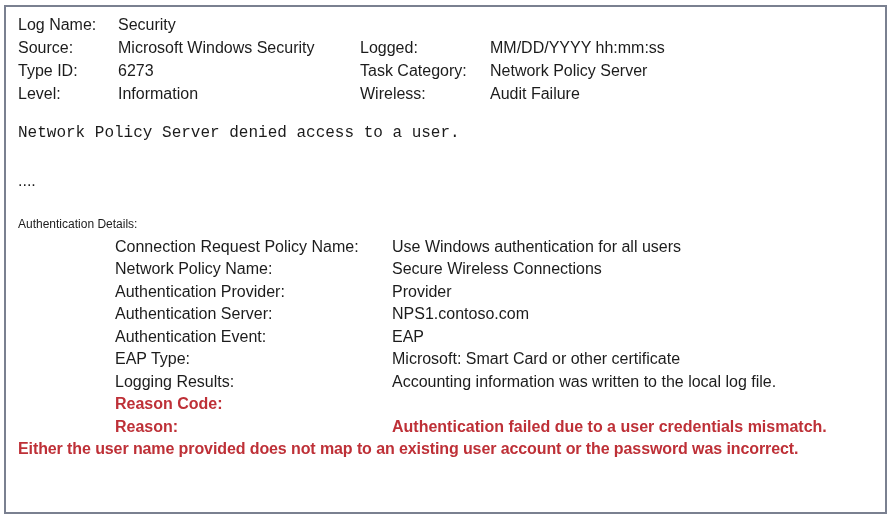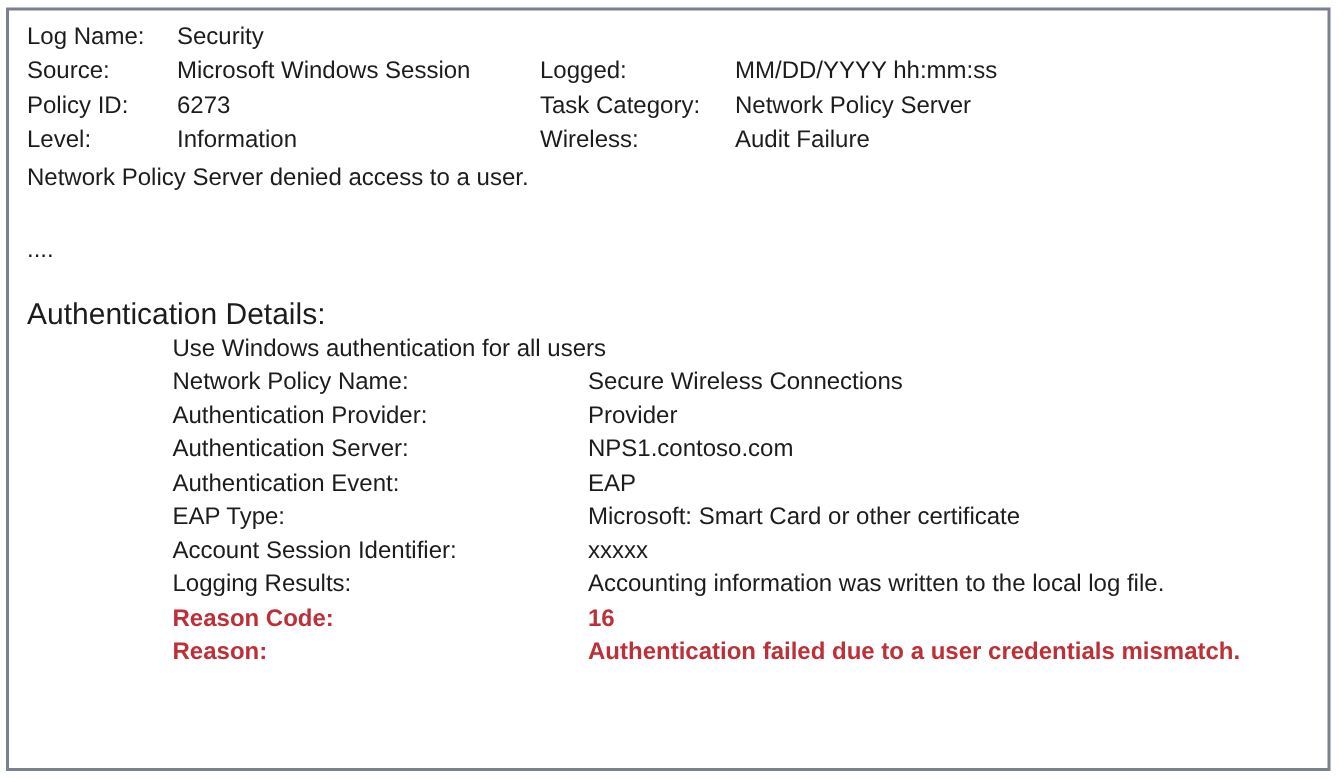--- a/index.html
+++ b/index.html
@@ -24,23 +24,23 @@
   
   .hdr {
     display: grid;
     grid-template-columns: 100px 242px 130px 1fr;
     line-height: 23px;
     font-size: 16px;
   }
   .hdr > div { white-space: nowrap; }
 
   
-  .msg   { margin-top: 3px; line-height: 22.5px; font-size: 16px; white-space: nowrap; }
+  .msg   { margin-top: 17px; line-height: 22.5px; font-size: 16px; white-space: nowrap; font-family: Liberation Mono, monospace; }
   .dots  { margin-top: 25px; line-height: 22.5px; font-size: 16px; }
-  .sect  { margin-top: 21px; line-height: 22.5px; font-size: 20px; }
+  .sect  { margin-top: 21px; line-height: 22.5px; font-size: 12px; }
 
   .detail-row {
     display: flex;
     padding-left: 97px;
     line-height: 22.5px;
     font-size: 16px;
   }
   .detail-row .dlabel { width: 277px; flex: 0 0 277px; white-space: nowrap; }
   .detail-row .dvalue { flex: 1; white-space: nowrap; }
 
@@ -58,41 +58,42 @@
 
 <div class="frame">
 
   <div class="hdr">
     <div>Log Name:</div>
     <div>Security</div>
     <div></div>
     <div></div>
 
     <div>Source:</div>
-    <div>Microsoft Windows Session</div>
+    <div>Microsoft Windows Security</div>
     <div>Logged:</div>
     <div>MM/DD/YYYY hh:mm:ss</div>
 
-    <div>Policy ID:</div>
+    <div>Type ID:</div>
     <div>6273</div>
     <div>Task Category:</div>
     <div>Network Policy Server</div>
 
     <div>Level:</div>
     <div>Information</div>
     <div>Wireless:</div>
     <div>Audit Failure</div>
   </div>
 
   <div class="msg">Network Policy Server denied access to a user.</div>
   <div class="dots">....</div>
   <div class="sect">Authentication Details:</div>
 
   <div>
     <div class="detail-row">
+      <div class="dlabel">Connection Request Policy Name:</div>
       <div class="dvalue">Use Windows authentication for all users</div>
     </div>
     <div class="detail-row">
       <div class="dlabel">Network Policy Name:</div>
       <div class="dvalue">Secure Wireless Connections</div>
     </div>
     <div class="detail-row">
       <div class="dlabel">Authentication Provider:</div>
       <div class="dvalue">Provider</div>
     </div>
@@ -102,31 +103,27 @@
     </div>
     <div class="detail-row">
       <div class="dlabel">Authentication Event:</div>
       <div class="dvalue">EAP</div>
     </div>
     <div class="detail-row">
       <div class="dlabel">EAP Type:</div>
       <div class="dvalue">Microsoft: Smart Card or other certificate</div>
     </div>
     <div class="detail-row">
-      <div class="dlabel">Account Session Identifier:</div>
-      <div class="dvalue">xxxxx</div>
-    </div>
-    <div class="detail-row">
       <div class="dlabel">Logging Results:</div>
       <div class="dvalue">Accounting information was written to the local log file.</div>
     </div>
     <div class="detail-row red">
       <div class="dlabel">Reason Code:</div>
-      <div class="dvalue">16</div>
     </div>
     <div class="detail-row red">
       <div class="dlabel">Reason:</div>
       <div class="dvalue">Authentication failed due to a user credentials mismatch.</div>
     </div>
   </div>
 
+  <div class="footer-note red">Either the user name provided does not map to an existing user account or the password was incorrect.</div>
 
 </div>
 
 </body></html>

